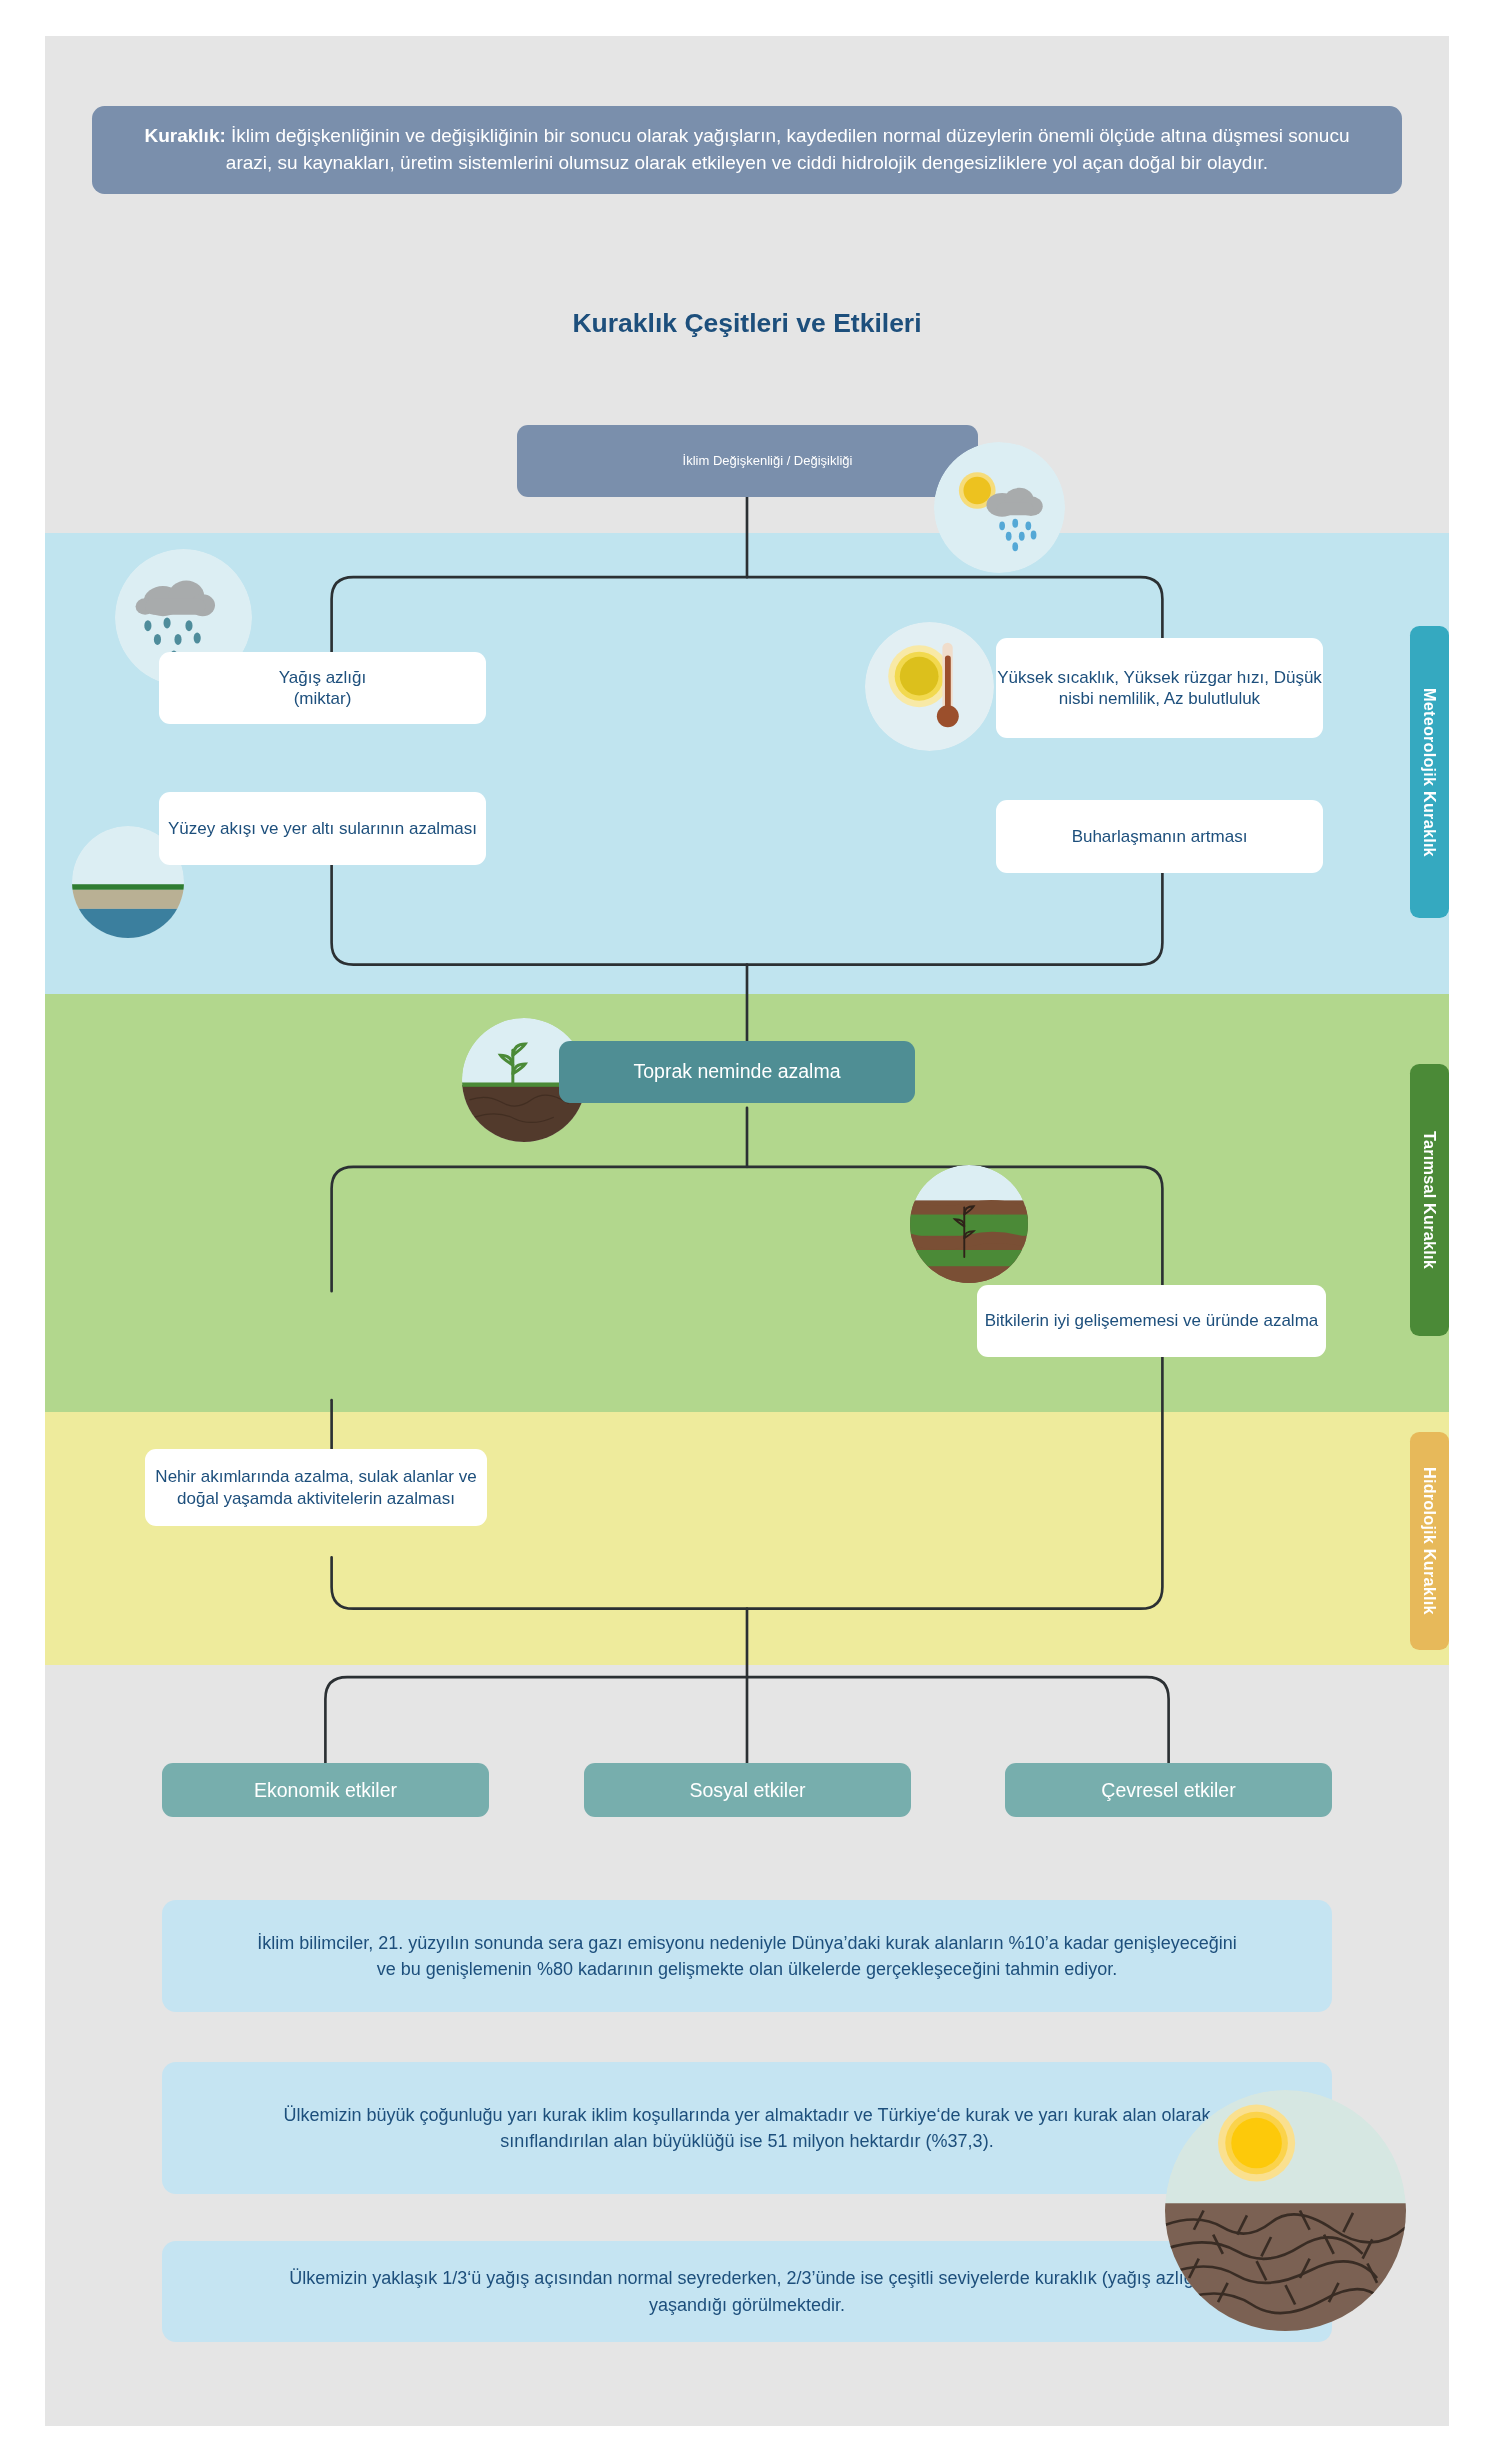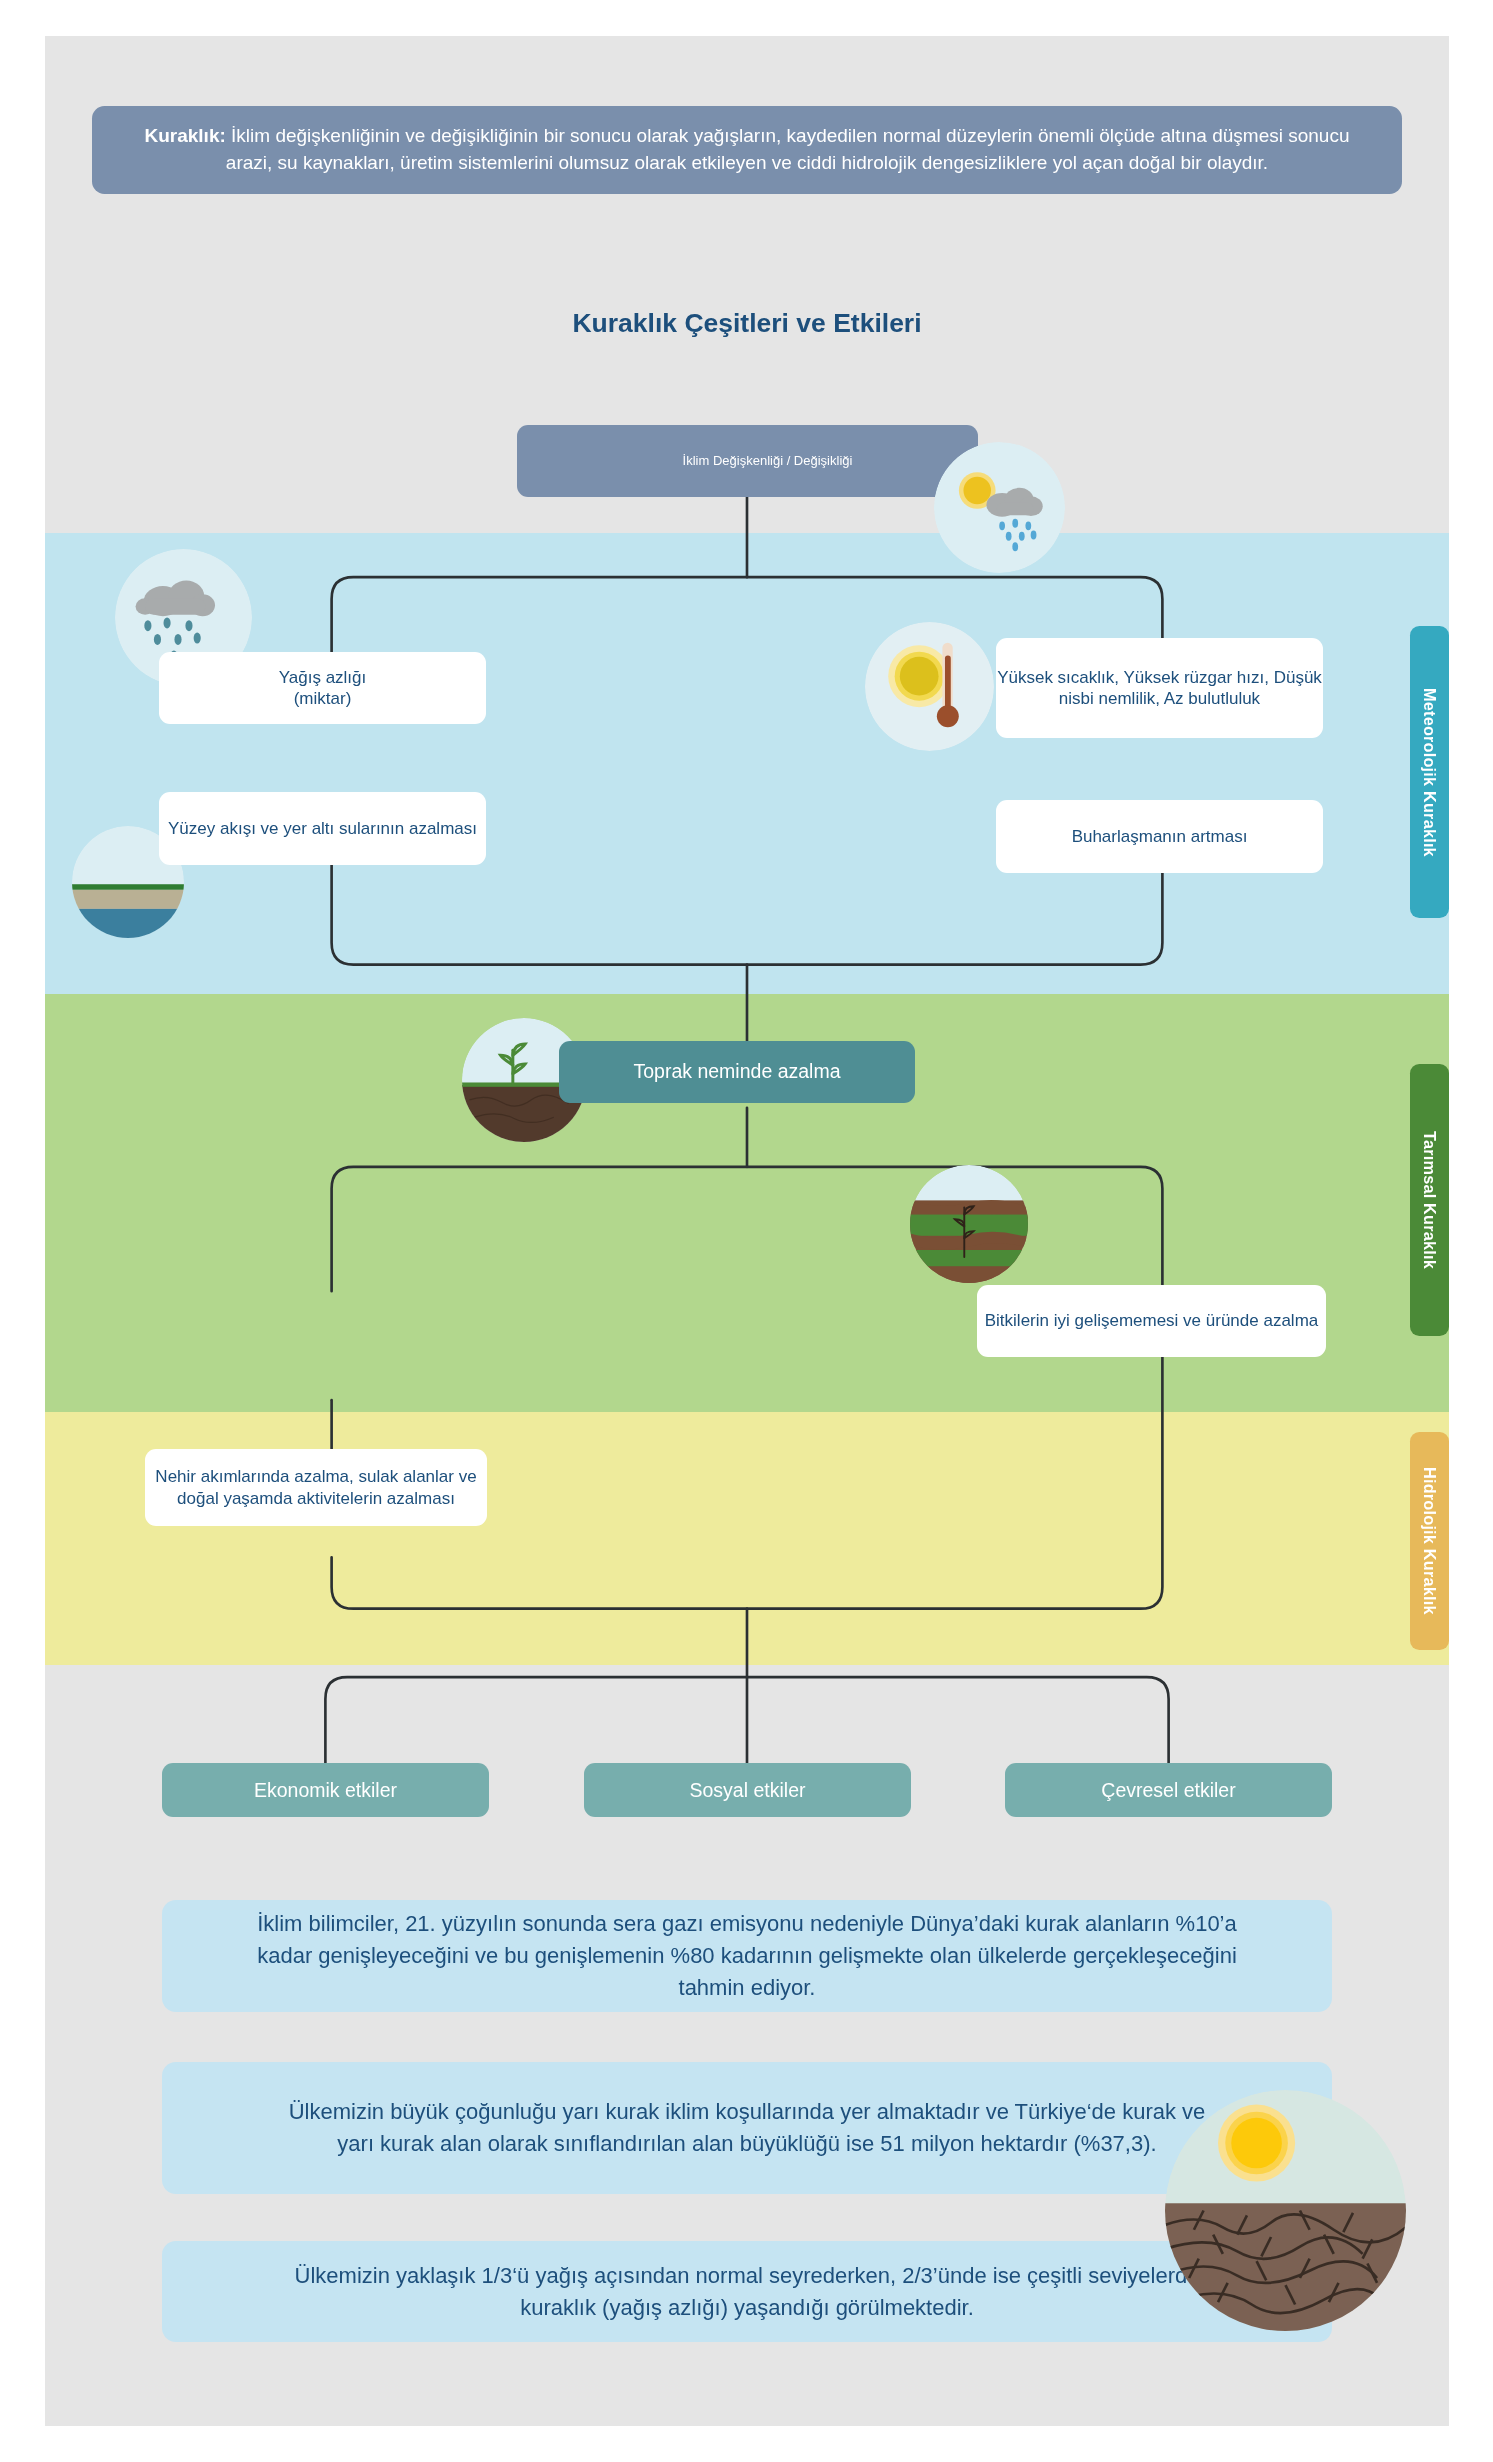--- a/index.html
+++ b/index.html
@@ -96,21 +96,21 @@
   .n-sos {left:584px;top:1763px;width:327px;height:54px;}
   .n-cev {left:1005px;top:1763px;width:327px;height:54px;}
 
   
   .info-card{
     position:absolute;left:162px;width:1170px;
     background:#c5e4f2;border-radius:14px;
     box-sizing:border-box;
     display:flex;align-items:center;justify-content:center;
     text-align:center;color:#1d4f7c;
-    font-size:22px;line-height:1.45;font-weight:500;
+    font-size:18px;line-height:1.45;font-weight:500;
     z-index:18;
   }
   .ic1{top:1900px;height:112px;padding:0 86px;}
   .ic2{top:2062px;height:132px;padding:0 117px;}
   .ic3{top:2241px;height:101px;padding:0 117px;}
 
   
   .ico{position:absolute;border-radius:50%;overflow:hidden;z-index:14;}
   .ico svg{display:block;width:100%;height:100%;}
   .ico-suncloud {left:934px;top:442px;width:131px;height:131px;z-index:22;}

